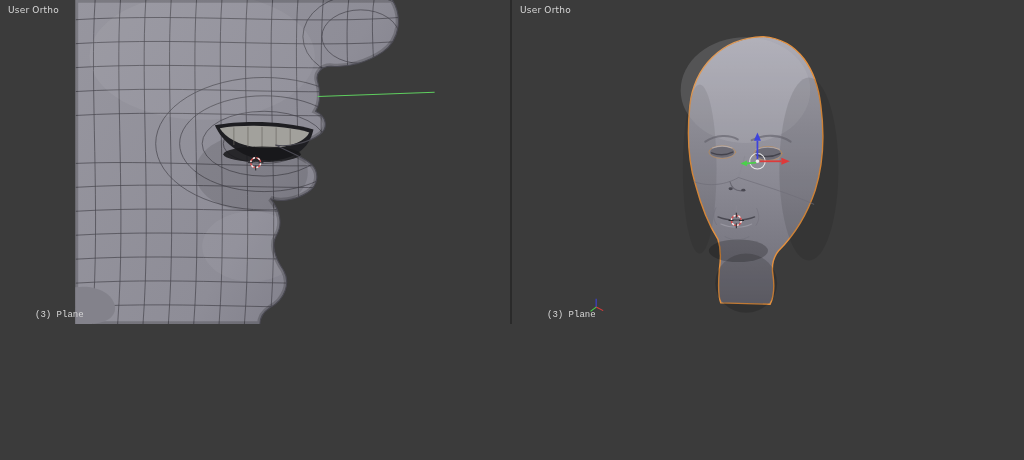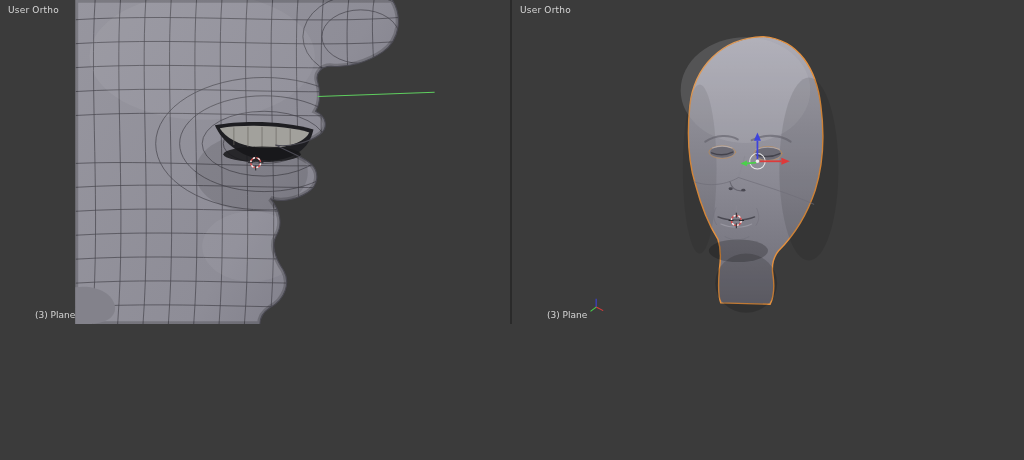--- a/index.html
+++ b/index.html
@@ -13,21 +13,21 @@
   #vp-left{left:0;width:510px;}
   #vp-right{left:510px;width:514px;border-left:2px solid var(--divider,#2a2a2a);box-sizing:border-box;}
   .viewport svg{position:absolute;top:0;left:0;width:100%;height:100%;display:block;}
   .view-label{
     position:absolute;top:5px;left:8px;
     font-size:9px;color:var(--label-text,#d6d6d6);letter-spacing:.2px;z-index:5;
     user-select:none;
   }
   .status-label{
     position:absolute;bottom:4px;left:35px;
-    font-size:9px;color:var(--label-text,#d6d6d6);z-index:5;user-select:none;
+    font-size:9px;color:var(--label-text,#d6d6d6);z-index:5;user-select:none;font-family:Liberation Mono, monospace;
   }
 </style>
 </head>
 <body>
 
 <div class="viewport" id="vp-left">
   <span class="view-label">User Ortho</span>
 
   <svg viewBox="0 0 510 460">
     <defs>

